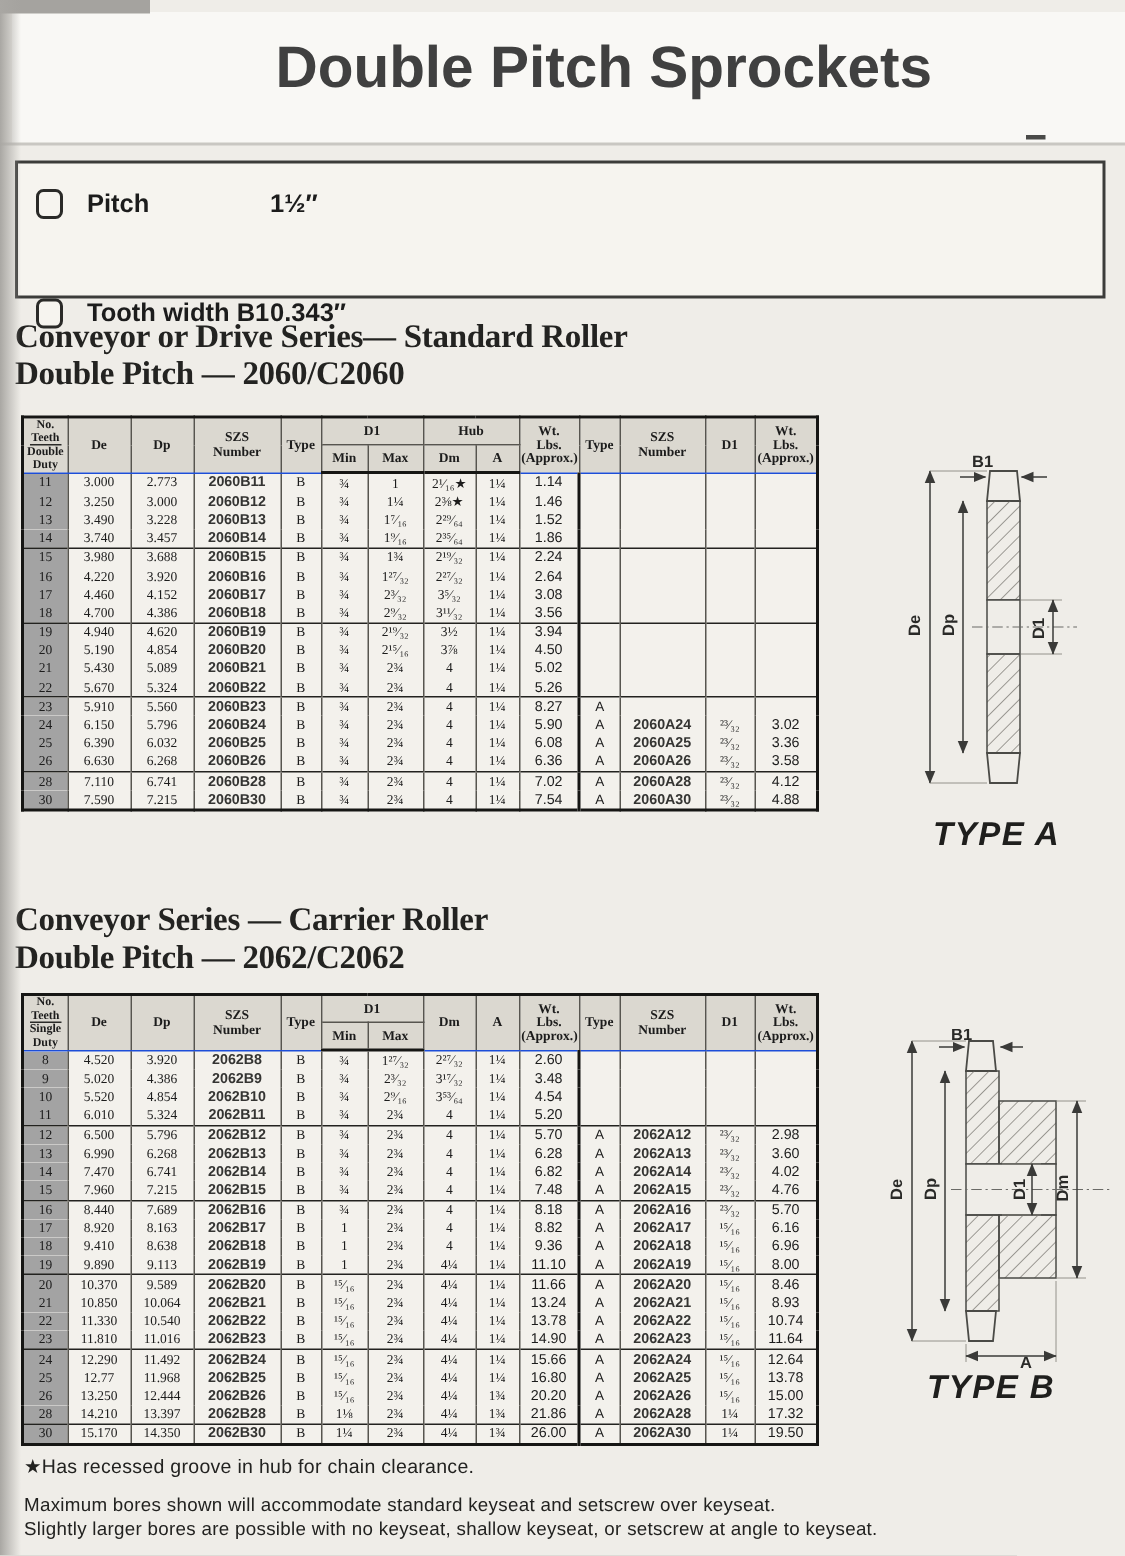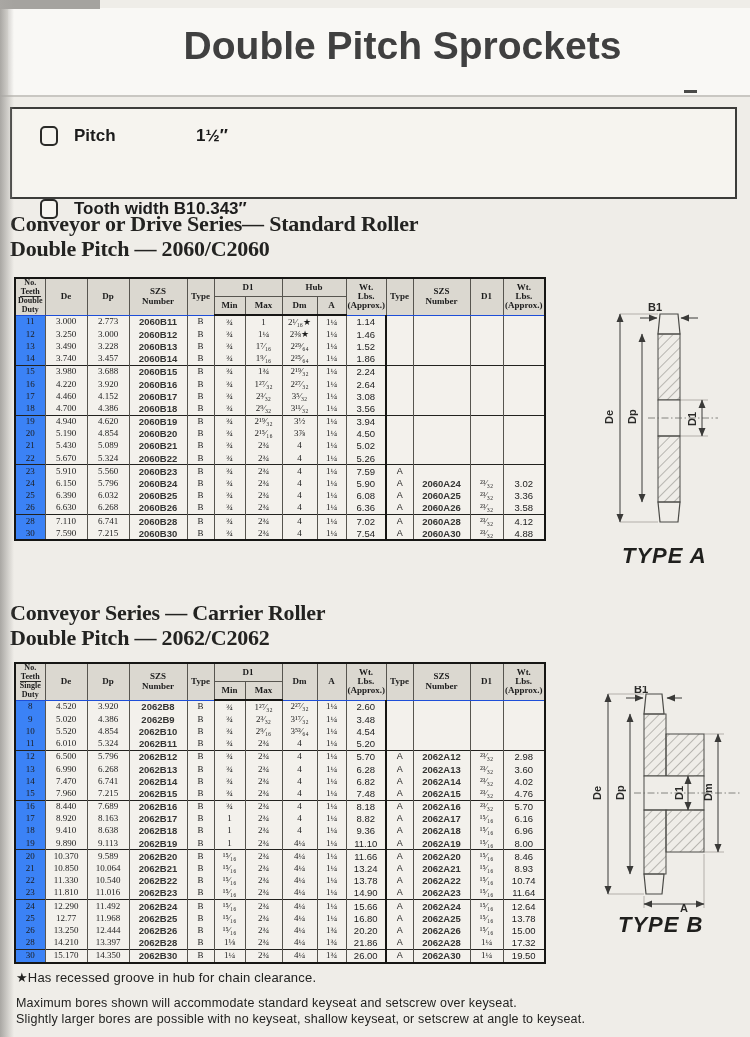--- a/index.html
+++ b/index.html
@@ -9,40 +9,40 @@
         background:linear-gradient(90deg,#a9a7a3,rgba(239,237,232,0));z-index:5;pointer-events:none;}
   .scan-corner{position:absolute;left:0;top:0;width:100px;height:9px;background:#a5a39f;z-index:4;}
   .title-band{position:absolute;left:8px;top:8px;right:0;height:88px;background:#f9f8f5;}
   .page-title{position:absolute;top:24px;left:0;width:100%;text-align:center;text-indent:55px;
         font-family:"Liberation Sans",sans-serif;font-weight:bold;font-size:39px;letter-spacing:0px;color:#404040;}
   .title-rule{position:absolute;top:95px;left:0;width:750px;height:2px;background:#c9c7c2;}
   .title-dash{position:absolute;top:90px;left:684px;width:13px;height:3px;background:#4a4a48;}
 
   .spec-box{position:absolute;left:10px;top:107px;width:723px;height:88px;background:#f6f4ef;
         border:2px solid #3c3c3a;}
-  .spec-item{position:absolute;left:28px;height:22px;}
+  .spec-item{position:absolute;left:12px;height:22px;}
   .spec-item .bullet{display:inline-block;width:14px;height:16px;border:2.5px solid #2a2a28;
         border-radius:5px;background:#f6f4ef;vertical-align:middle;margin-right:16px;}
   .spec-item .lbl{display:inline-block;width:122px;font-weight:bold;font-size:17px;vertical-align:middle;}
   .spec-item .val{display:inline-block;font-weight:bold;font-size:17px;vertical-align:middle;}
 
   .sec-title{position:absolute;left:10px;font-family:"Liberation Serif",serif;font-weight:bold;
         font-size:22px;line-height:1.13;color:#232321;letter-spacing:-0.2px;}
 
   table.cat{border-collapse:collapse;table-layout:fixed;width:531px;background:#f3f1ec;
         border:2.5px solid #161614;}
   table.cat th,table.cat td{border-left:1px solid #57554f;border-right:1px solid #57554f;
         text-align:center;vertical-align:middle;overflow:hidden;padding:0 1px;}
   table.cat thead th{background:#dbd8d0;font-family:"Liberation Serif",serif;font-weight:bold;
         font-size:9px;line-height:1.05;border-bottom:1px solid #1d4ed8;}
   table.cat thead tr:last-child th{border-bottom:2px solid #161614;}
   table.cat thead th.grp-h{border-bottom:1px solid #57554f;}
   table.cat td{font-family:"Liberation Serif",serif;font-size:9px;height:12.2px;line-height:11px;}
   table.cat tr.grp td{border-top:1.6px solid #22221f;}
-  table.cat td:first-child{background:#3b82f6;}
+  table.cat td:first-child{background:#a3a3a3;}
   table.cat td.c-szs{font-family:"Liberation Sans",sans-serif;font-weight:bold;font-size:9.5px;color:#343432;}
   table.cat td.c-wtL{font-family:"Liberation Sans",sans-serif;font-size:9.5px;}
   table.cat td:nth-child(10),table.cat th.bR{border-right:2.5px solid #161614;}
   table.cat td:nth-child(11){font-family:"Liberation Sans",sans-serif;}
   table.cat td:nth-child(14){font-family:"Liberation Sans",sans-serif;font-size:9.5px;}
   .teeth-h div{font-size:8px;line-height:1.08;}
   .teeth-h .u{border-bottom:1px solid #2a2a28;display:inline-block;padding:0 1px;}
   .wt-h{font-size:7.8px;line-height:1.05;}
   .small-h{font-size:8.4px;line-height:1.05;}
 
@@ -334,21 +334,21 @@
           <tr class="grp">
             <td>23</td>
             <td>5.910</td>
             <td>5.560</td>
             <td class="c-szs">2060B23</td>
             <td>B</td>
             <td>¾</td>
             <td>2¾</td>
             <td>4</td>
             <td>1¼</td>
-            <td class="c-wtL">7.59</td>
+            <td class="c-wtL">8.27</td>
             <td>A</td>
             <td class="c-szs"></td>
             <td></td>
             <td class="c-wtL"></td>
           </tr>
           <tr>
             <td>24</td>
             <td>6.150</td>
             <td>5.796</td>
             <td class="c-szs">2060B24</td>

